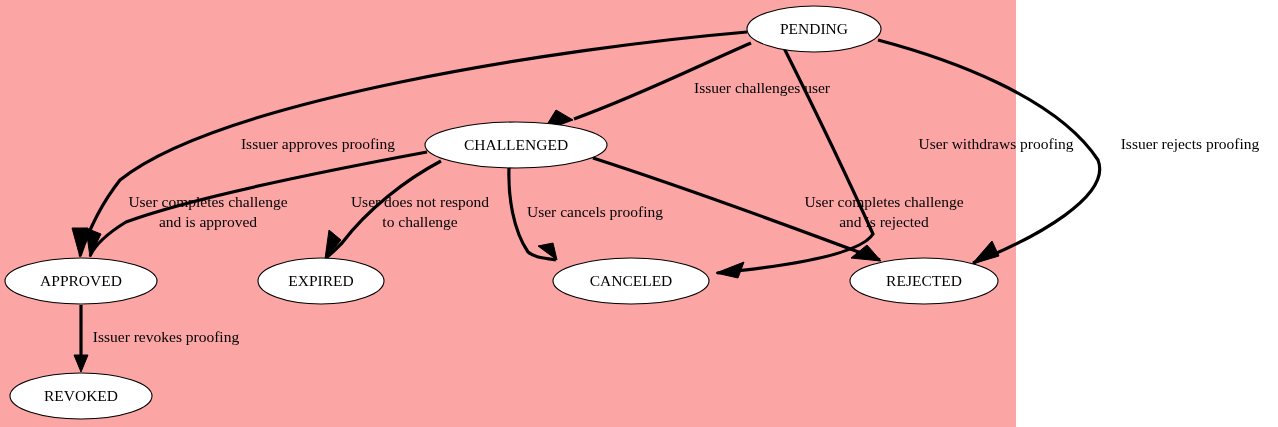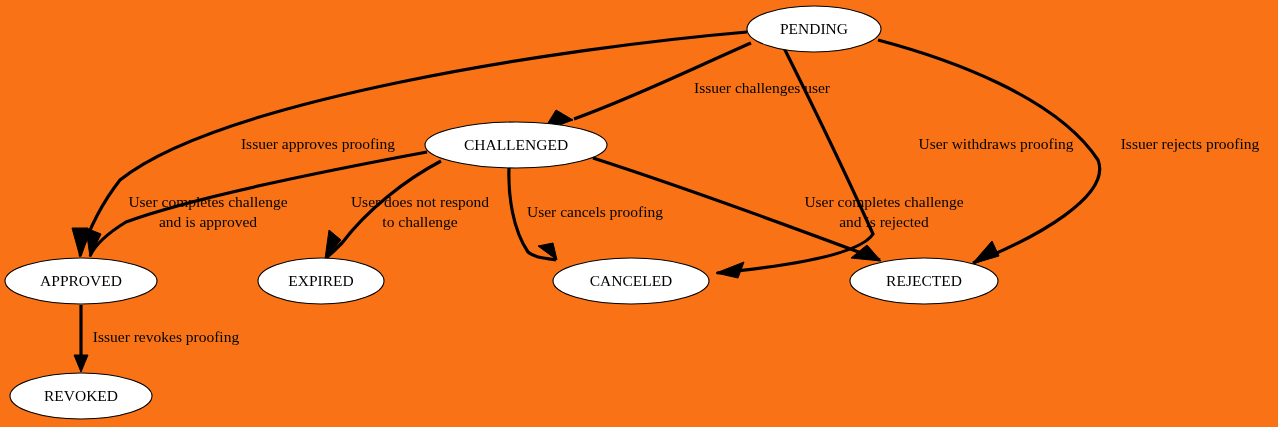--- a/index.html
+++ b/index.html
@@ -1,19 +1,19 @@
 <!DOCTYPE html>
 <html><head>
 <meta charset="utf-8">
 <title>Proofing State Diagram</title>
 <style>
   html,body{margin:0;padding:0;background:#ffffff;}
   body{width:1278px;height:427px;overflow:hidden;
        font-family:"Liberation Serif","DejaVu Serif",serif;}
-  #canvas{position:relative;width:1278px;height:427px;background:#f97316;}
+  #canvas{position:relative;width:1016px;height:427px;background:#fca5a5;}
   svg{position:absolute;left:0;top:0;width:1278px;height:427px;}
   .node-ellipse{fill:#ffffff;stroke:#000000;stroke-width:1.1;}
   .node-label{font-family:"Liberation Serif","DejaVu Serif",serif;
               font-size:15.5px;fill:#000000;text-anchor:middle;
               dominant-baseline:middle;}
   .edge-path{fill:none;stroke:#000000;stroke-width:3.2;}
   .edge-head{fill:#000000;stroke:#000000;stroke-width:1;}
   .edge-label{font-family:"Liberation Serif","DejaVu Serif",serif;
               font-size:15.5px;fill:#000000;text-anchor:middle;
               dominant-baseline:middle;}

